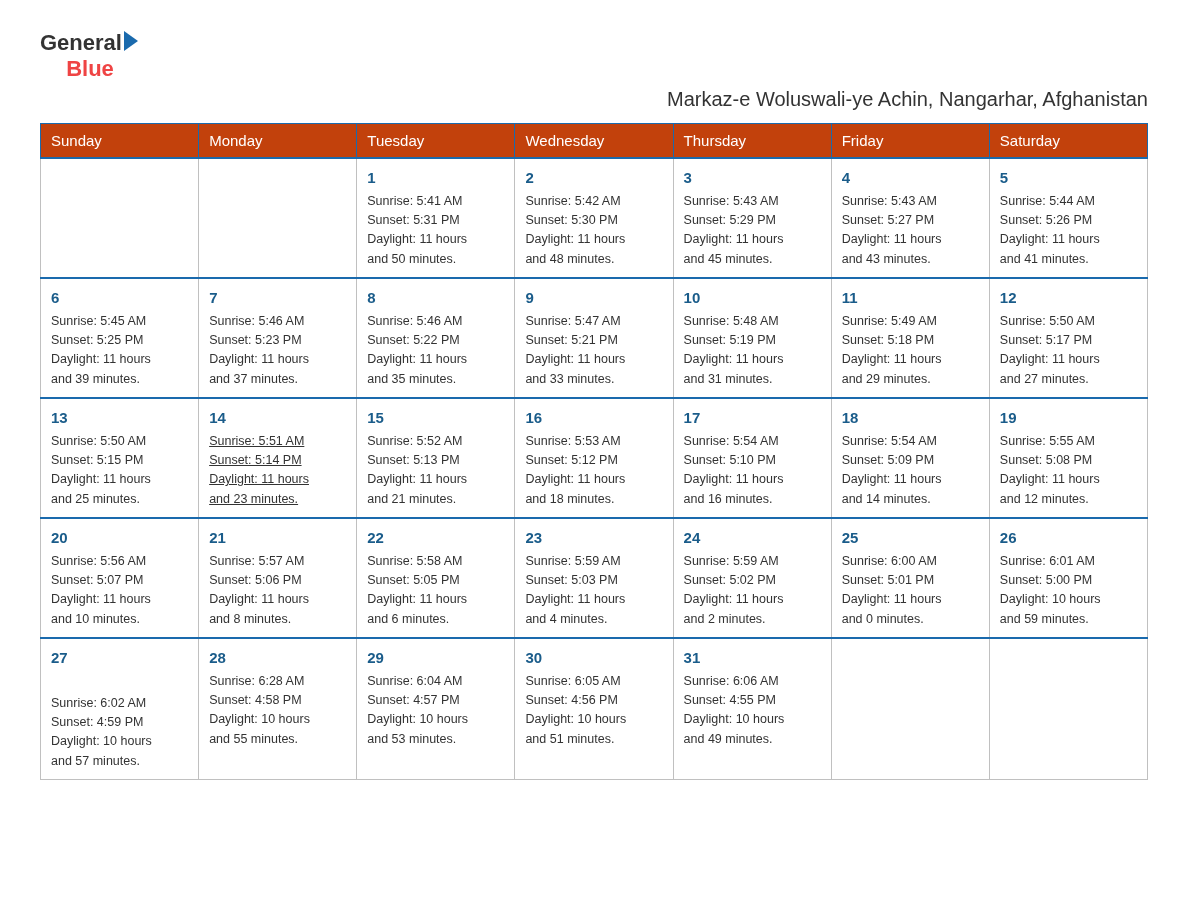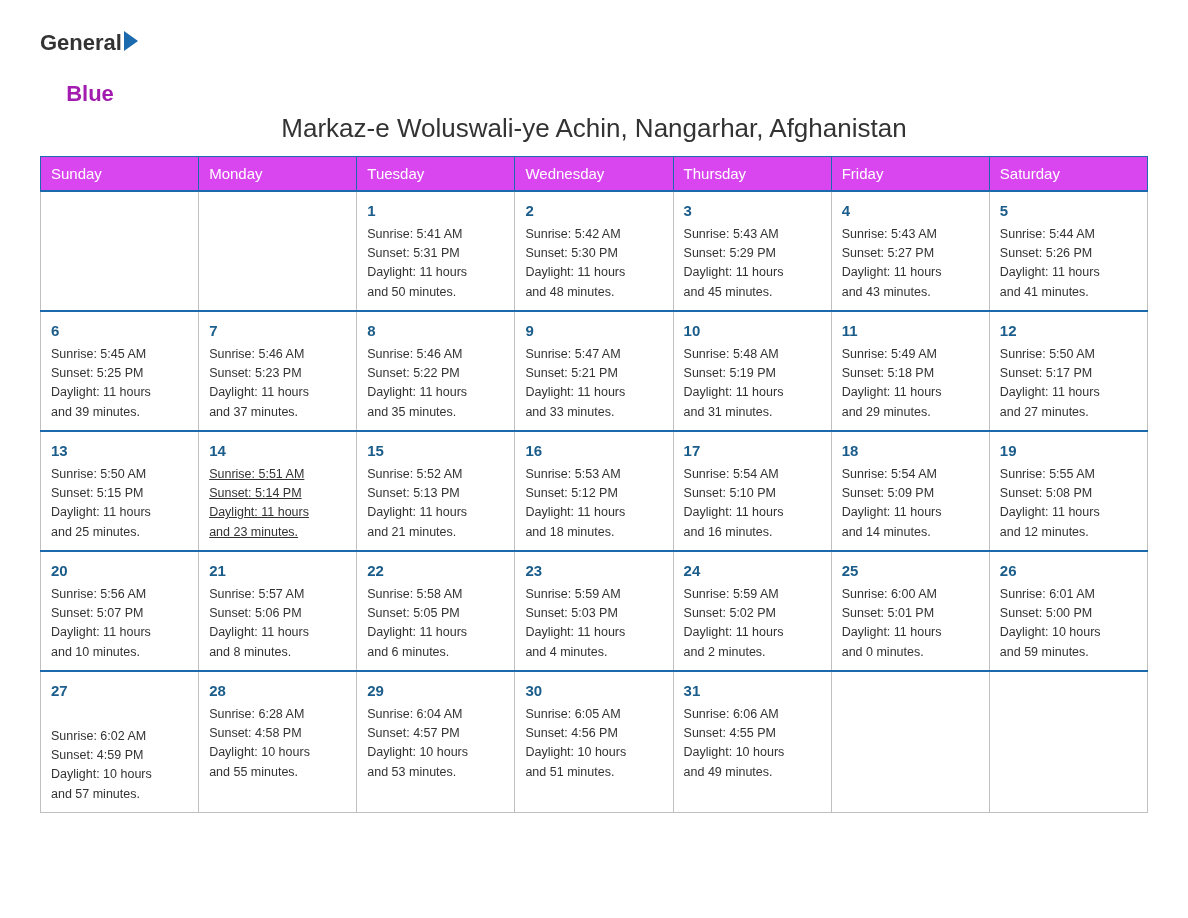--- a/index.html
+++ b/index.html
@@ -35,44 +35,43 @@
       flex-direction: column;
       align-items: center;
     }
     .logo-line1 {
       display: flex;
       align-items: center;
     }
     .logo-line2 {
       font-size: 22px;
       font-weight: bold;
-      color: #a21caf;
+      color: #ef4444;
       margin-left: 2px;
-      margin-top: 25px;
     }
     .month-title {
       font-size: 52px;
       font-weight: normal;
       color: #222;
       text-align: right;
     }
     .subtitle {
-      font-size: 26px;
+      font-size: 20px;
       color: #333;
-      text-align: center;
+      text-align: right;
       margin-bottom: 12px;
       font-weight: normal;
     }
     .calendar {
       width: 100%;
       border-collapse: collapse;
       border: 1px solid #1a6aad;
     }
     .calendar thead tr th {
-      background-color: #d946ef;
+      background-color: #c2410c;
       color: #fff;
       font-size: 15px;
       font-weight: normal;
       padding: 8px 10px;
       text-align: left;
       border: 1px solid #1a6aad;
     }
     .calendar tbody tr td {
       vertical-align: top;
       padding: 8px 10px;

